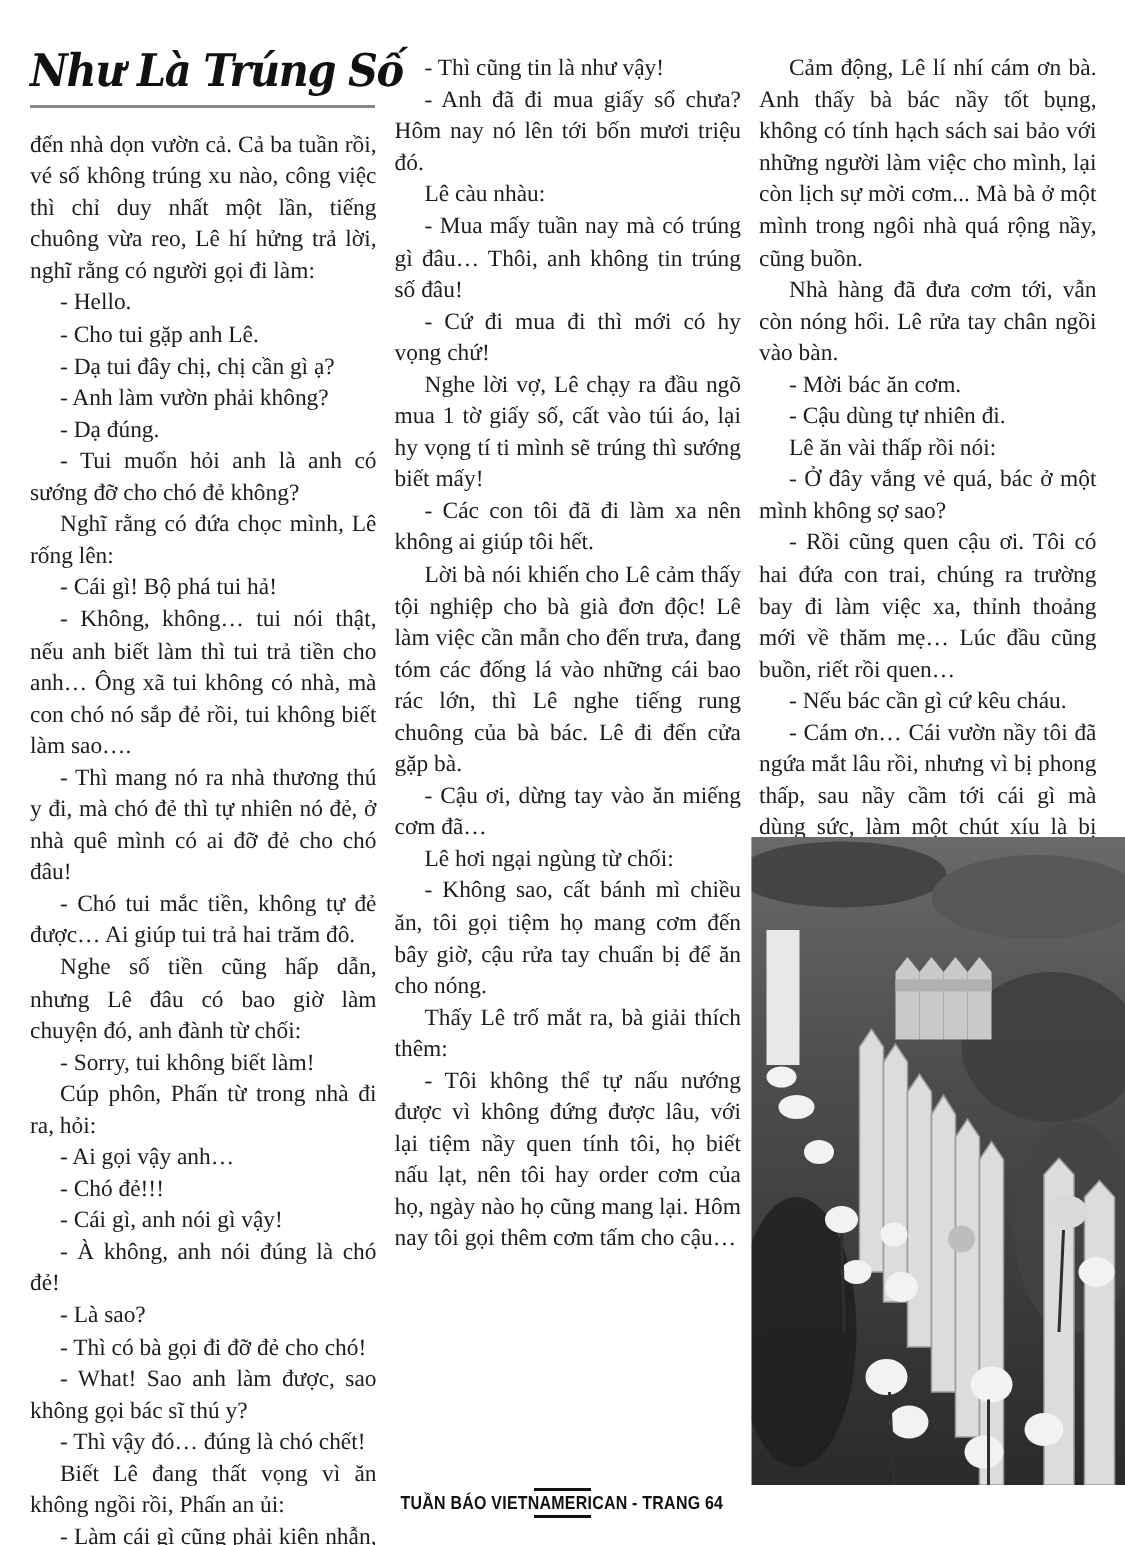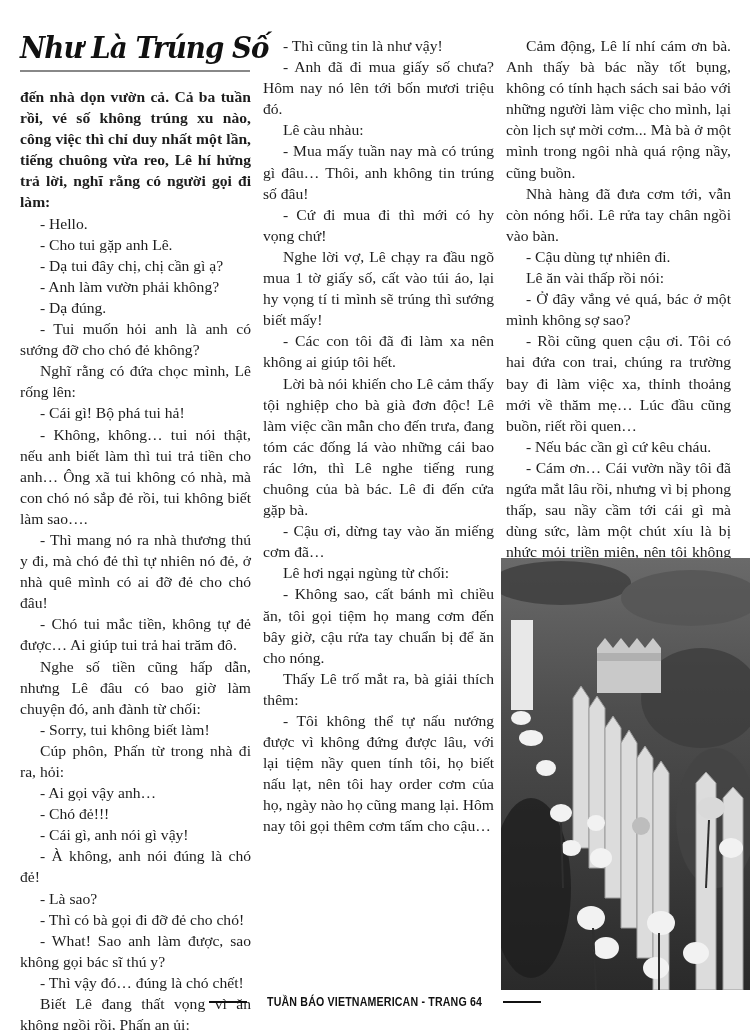--- a/index.html
+++ b/index.html
@@ -10,32 +10,32 @@
     font-family: "DejaVu Serif", serif; font-weight: bold; font-style: italic;
     font-size: 30px; line-height: 44px; letter-spacing: -1px; color: #111;
     transform: scaleX(0.92); transform-origin: left center; white-space: nowrap;
   }
   .title-rule { position: absolute; left: 20px; top: 70px; width: 230px; height: 2px; background: #888; }
   .col {
     position: absolute; font-family: "Liberation Serif", serif; font-size: 15.6px;
     line-height: 21.1px; text-align: justify; color: #1d1d1d;
   }
   .col p { margin: 0; text-indent: 20px; }
-  .col p.cont { text-indent: 0; font-weight: bold; }
+  .col p.cont { text-indent: 0; }
   .c1 { left: 20px; top: 86px; width: 231px; }
   .c2 { left: 263px; top: 35px; width: 231px; }
   .c3 { left: 506px; top: 35px; width: 225px; }
   .photo {
     position: absolute; left: 501px; top: 558px; width: 249px; height: 432px; overflow: hidden;
     background: #5a5a5a;
   }
   .photo svg { display: block; }
   .footer {
     position: absolute; left: 0; top: 992px; width: 750px; height: 20px;
-    display: flex; justify-content: center; align-items: center; gap: 1px;
+    display: flex; justify-content: center; align-items: center; gap: 1px; flex-direction: column;
   }
   .footer .dash { width: 38px; height: 2px; background: #111; }
   .footer .ftext {
     font-family: "Liberation Sans", sans-serif; font-weight: bold; font-size: 12.5px;
     letter-spacing: 0.2px; color: #111; transform: scaleX(0.85);
   }
 </style>
 </head>
 <body>
 
@@ -82,20 +82,21 @@
       <p>Lời bà nói khiến cho Lê cảm thấy tội nghiệp cho bà già đơn độc! Lê làm việc cần mẫn cho đến trưa, đang tóm các đống lá vào những cái bao rác lớn, thì Lê nghe tiếng rung chuông của bà bác. Lê đi đến cửa gặp bà.</p>
       <p>- Cậu ơi, dừng tay vào ăn miếng cơm đã…</p>
       <p>Lê hơi ngại ngùng từ chối:</p>
       <p>- Không sao, cất bánh mì chiều ăn, tôi gọi tiệm họ mang cơm đến bây giờ, cậu rửa tay chuẩn bị để ăn cho nóng.</p>
       <p>Thấy Lê trố mắt ra, bà giải thích thêm:</p>
       <p>- Tôi không thể tự nấu nướng được vì không đứng được lâu, với lại tiệm nầy quen tính tôi, họ biết nấu lạt, nên tôi hay order cơm của họ, ngày nào họ cũng mang lại. Hôm nay tôi gọi thêm cơm tấm cho cậu…</p>
     </div>
   <div class="col c3">
       <p>Cảm động, Lê lí nhí cám ơn bà. Anh thấy bà bác nầy tốt bụng, không có tính hạch sách sai bảo với những người làm việc cho mình, lại còn lịch sự mời cơm... Mà bà ở một mình trong ngôi nhà quá rộng nầy, cũng buồn.</p>
       <p>Nhà hàng đã đưa cơm tới, vẫn còn nóng hổi. Lê rửa tay chân ngồi vào bàn.</p>
+      <p>- Mời bác ăn cơm.</p>
       <p>- Cậu dùng tự nhiên đi.</p>
       <p>Lê ăn vài thấp rồi nói:</p>
       <p>- Ở đây vắng vẻ quá, bác ở một mình không sợ sao?</p>
       <p>- Rồi cũng quen cậu ơi. Tôi có hai đứa con trai, chúng ra trường bay đi làm việc xa, thỉnh thoảng mới về thăm mẹ… Lúc đầu cũng buồn, riết rồi quen…</p>
       <p>- Nếu bác cần gì cứ kêu cháu.</p>
       <p>- Cám ơn… Cái vườn nầy tôi đã ngứa mắt lâu rồi, nhưng vì bị phong thấp, sau nầy cầm tới cái gì mà dùng sức, làm một chút xíu là bị nhức mỏi triền miên, nên tôi không cố gắng nữa!</p>
     </div>
 
   <div class="photo">
     <svg width="249" height="432" viewBox="0 0 249 432" xmlns="http://www.w3.org/2000/svg">

